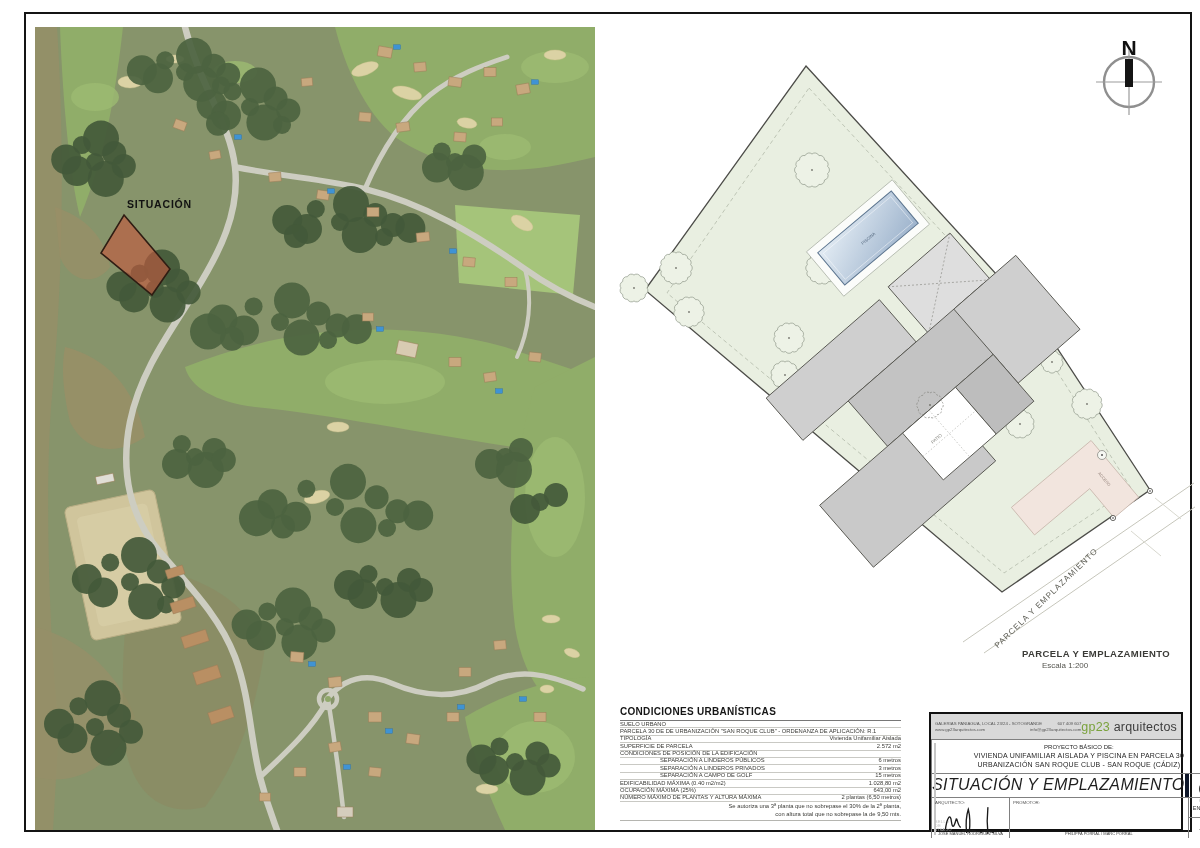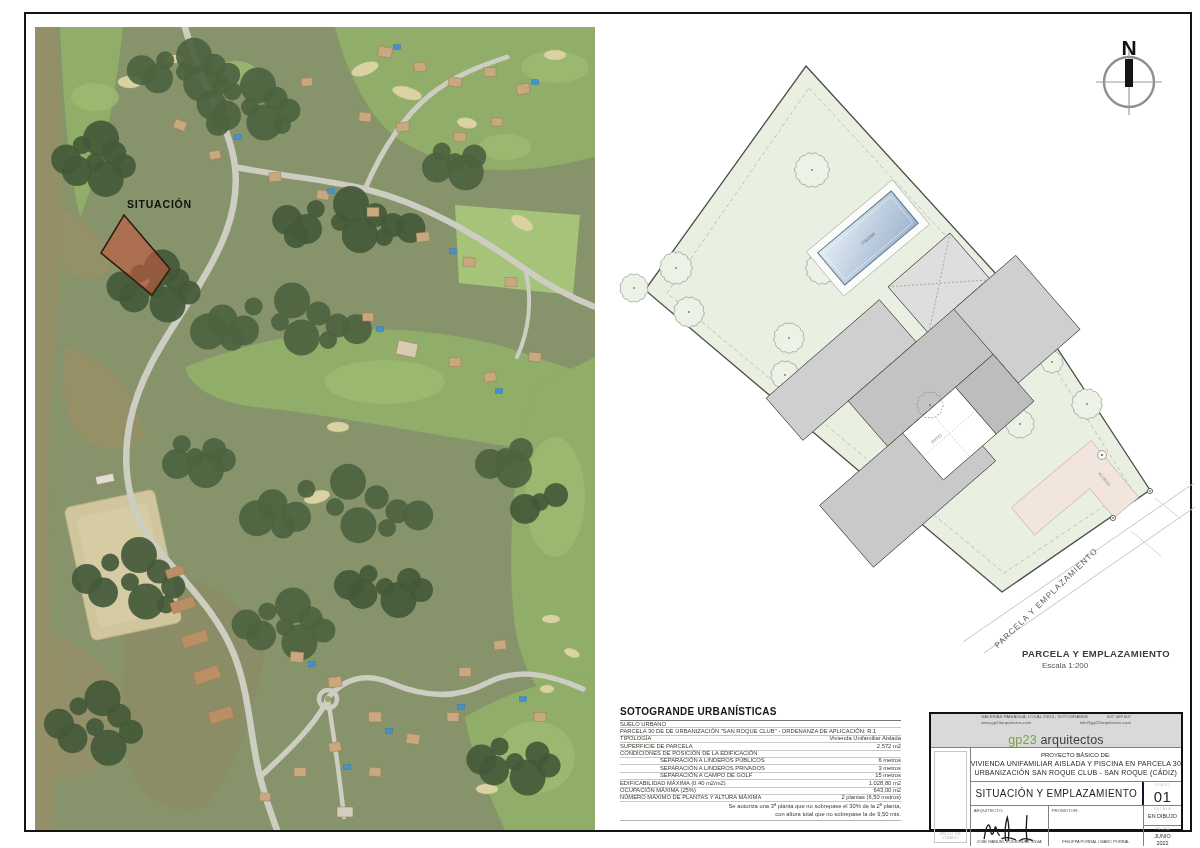--- a/index.html
+++ b/index.html
@@ -14,36 +14,36 @@
   .pc2{font-size:8px;color:#55554f;margin-top:2px;margin-left:20px;}
   
   .conds{position:absolute;left:620px;top:706px;width:281px;color:#3a3a36;}
   .ctitle{font-size:10px;font-weight:bold;letter-spacing:.3px;color:#161616;padding-bottom:3px;border-bottom:1.2px solid #777;}
   .crow{display:flex;justify-content:space-between;align-items:center;height:7.4px;font-size:5.8px;line-height:7.4px;border-bottom:.8px solid #c9c9c4;box-sizing:border-box;white-space:nowrap;}
   .crow.ind .clabel{padding-left:40px;}
   .cvalue{text-align:right;}
   .cnote{margin-top:1px;text-align:right;font-size:5.8px;line-height:7.2px;border-bottom:.8px solid #b5b5b0;padding-bottom:2px;}
   
   .tb{position:absolute;left:929px;top:712px;width:254px;height:119px;border:2px solid #111;box-sizing:border-box;background:#fff;font-size:5px;color:#333;}
-  .tb-header{height:34px;background:#d9d9d9;border-bottom:1px solid #808080;display:flex;align-items:center;justify-content:space-between;padding:0 4px;box-sizing:border-box;flex-direction:column;}
+  .tb-header{height:26px;background:#d9d9d9;border-bottom:1px solid #808080;display:flex;align-items:center;justify-content:space-between;padding:0 4px;box-sizing:border-box;}
   .tb-addr{display:flex;flex-direction:column;gap:1px;width:150px;}
   .tb-addr-row{display:flex;justify-content:space-between;font-size:4.3px;color:#555;white-space:nowrap;}
   .tb-brand{font-size:12.5px;letter-spacing:.2px;white-space:nowrap;}
   .tb-brand .g{color:#7aa23c;}
   .tb-brand .r{color:#3d3d3d;}
   .tb-body{display:flex;height:98px;}
   .tb-sello{width:56px;border-right:1px solid #808080;position:relative;box-sizing:border-box;}
   .sello-box{position:absolute;left:3px;top:3px;right:3px;bottom:3px;border:.8px solid #c6c6c6;}
   .sello-box span{position:absolute;bottom:2px;left:0;right:0;text-align:center;font-size:3.8px;letter-spacing:.4px;color:#b8b8b8;}
   .tb-right{flex:1;display:flex;flex-direction:column;}
   .tb-project{height:34px;border-bottom:1px solid #808080;text-align:center;padding-top:3px;box-sizing:border-box;}
   .p-head{font-size:6px;color:#262626;line-height:8px;}
   .p-line{font-size:7px;color:#262626;line-height:9px;letter-spacing:.2px;white-space:nowrap;}
   .tb-sheetrow{height:25px;display:flex;border-bottom:1px solid #808080;box-sizing:border-box;}
-  .tb-sheettitle{flex:1;border-right:2px solid #0f172a;display:flex;align-items:center;justify-content:center;font-size:10px;font-weight:500;letter-spacing:.4px;color:#1e1e1e;white-space:nowrap;}
+  .tb-sheettitle{flex:1;border-right:4px solid #0f172a;display:flex;align-items:center;justify-content:center;font-size:16px;font-weight:500;letter-spacing:.4px;color:#1e1e1e;white-space:nowrap;font-style:italic;}
   .tb-number{width:37px;position:relative;text-align:center;}
   .faint{font-size:3.6px;color:#c9c9c9;letter-spacing:.5px;margin-top:1px;text-align:center;}
   .num{font-size:15px;color:#1e1e1e;letter-spacing:.5px;margin-top:1px;}
   .tb-people{flex:1;display:flex;}
   .tb-arch{width:78px;border-right:1px solid #808080;position:relative;box-sizing:border-box;}
   .tb-prom{flex:1;border-right:1px solid #808080;position:relative;box-sizing:border-box;}
   .cell-label{font-size:4.4px;color:#555;padding:2px 0 0 3px;}
   .cell-name{position:absolute;bottom:2px;left:0;right:0;text-align:center;font-size:4px;color:#3c3c3c;white-space:nowrap;}
   .sig{position:absolute;left:2px;top:6px;width:74px;height:32px;}
   .tb-sd{width:37px;display:flex;flex-direction:column;}
@@ -378,21 +378,21 @@
       <rect x="515" y="31" width="8" height="28" fill="#141414"></rect>
     </g>
   </svg>
 
   <div class="plancaption">
     <div class="pc1">PARCELA Y EMPLAZAMIENTO</div>
     <div class="pc2">Escala 1:200</div>
   </div>
 
   <div class="conds">
-    <div class="ctitle">SOTOGRANDE URBANÍSTICAS</div>
+    <div class="ctitle">CONDICIONES URBANÍSTICAS</div>
     <div class="crows">
         <div class="crow">
           <span class="clabel">SUELO URBANO</span>
           <span class="cvalue"></span>
         </div>
         <div class="crow">
           <span class="clabel">PARCELA 30 DE DE URBANIZACIÓN "SAN ROQUE CLUB"  -  ORDENANZA DE APLICACIÓN: R.1</span>
           <span class="cvalue"></span>
         </div>
         <div class="crow">

